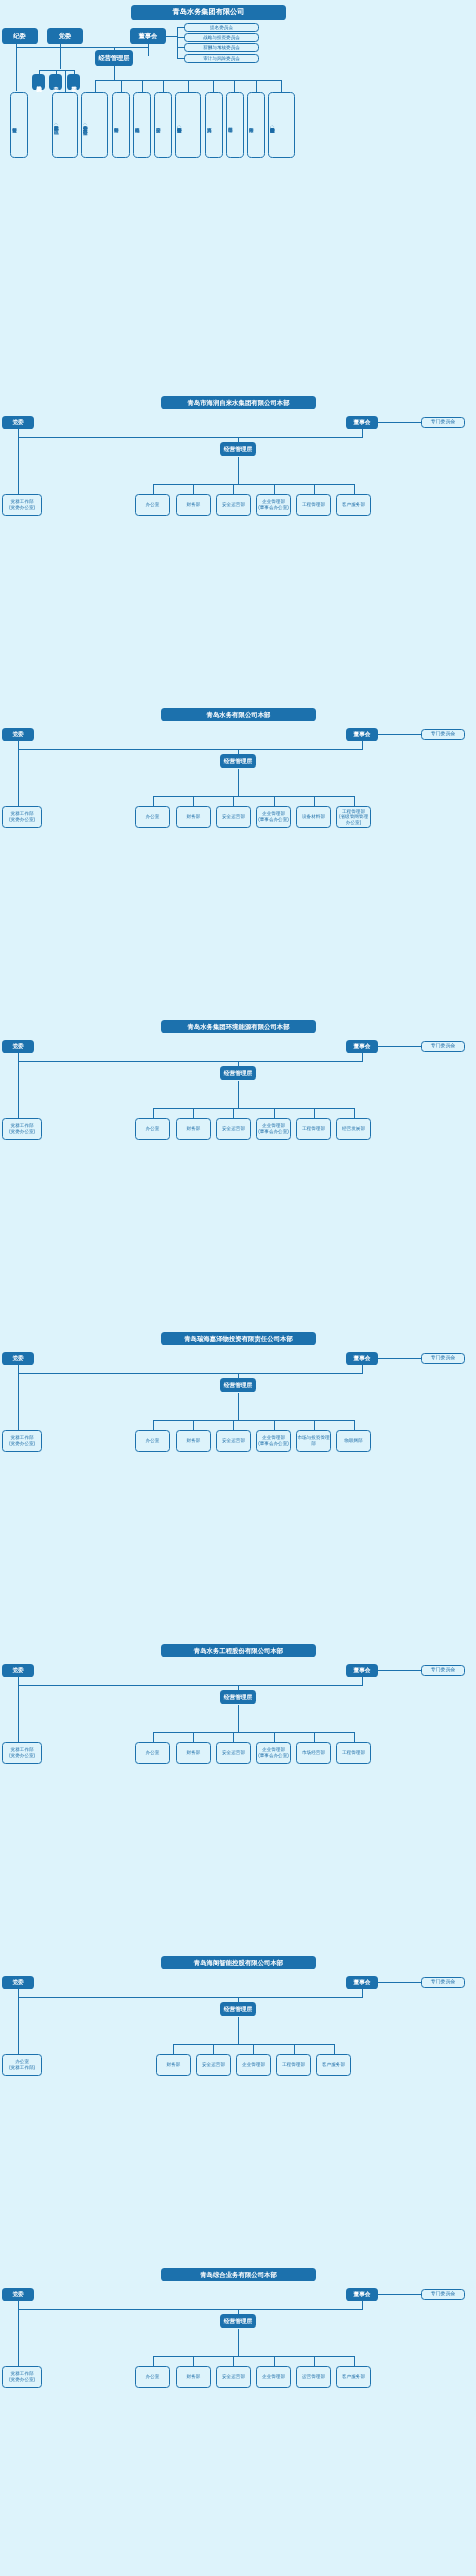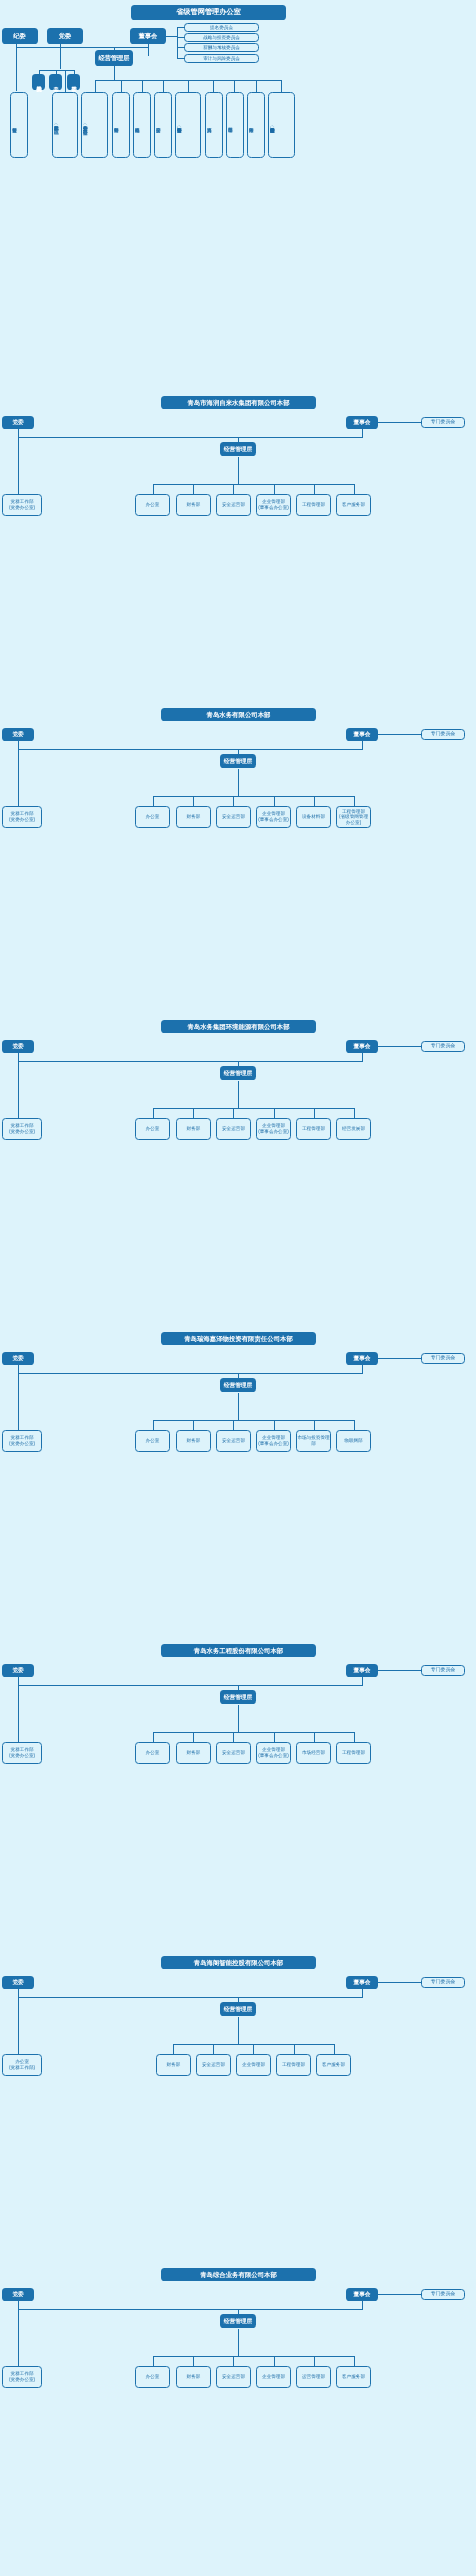--- a/index.html
+++ b/index.html
@@ -63,21 +63,21 @@
   
   .chart { position:relative; width:477px; }
 </style>
 </head>
 <body>
 
 <div class="page">
 
   <div class="chart" style="height:392px">
 
-    <div class="solid" style="left:131px; top:4.6px; width:155px; height:15.5px; font-size:7.2px;">省级管网管理办公室</div>
+    <div class="solid" style="left:131px; top:4.6px; width:155px; height:15.5px; font-size:7.2px;">青岛水务集团有限公司</div>
 
     <div class="solid" style="left:1.5px; top:28px; width:36px; height:15.5px; font-size:6.2px;">纪委</div>
 
     <div class="solid" style="left:47px; top:28px; width:36px; height:15.5px; font-size:6.2px;">党委</div>
 
     <div class="solid" style="left:130px; top:28px; width:36px; height:15.5px; font-size:6.2px;">董事会</div>
 
     <div class="outline" style="left:184px; top:23px; width:75px; height:8.8px; font-size:4.6px;">提名委员会</div>
     <div class="outline" style="left:184px; top:33px; width:75px; height:8.8px; font-size:4.6px;">战略与投资委员会</div>
     <div class="outline" style="left:184px; top:43px; width:75px; height:8.8px; font-size:4.6px;">薪酬与考核委员会</div>

